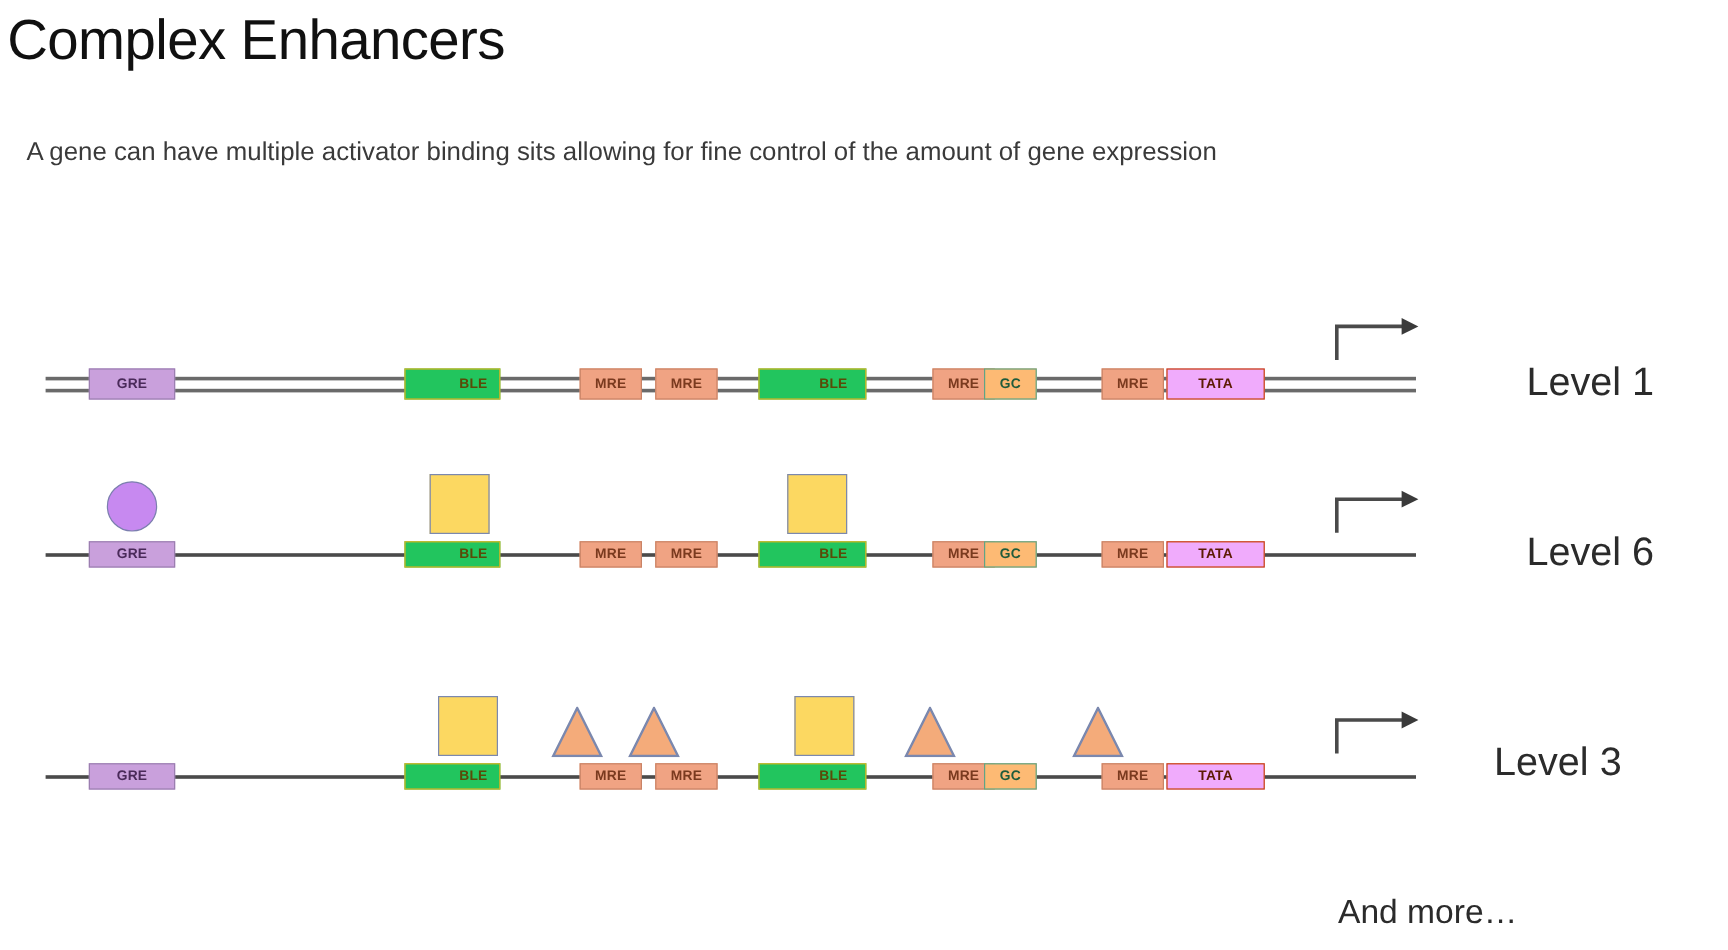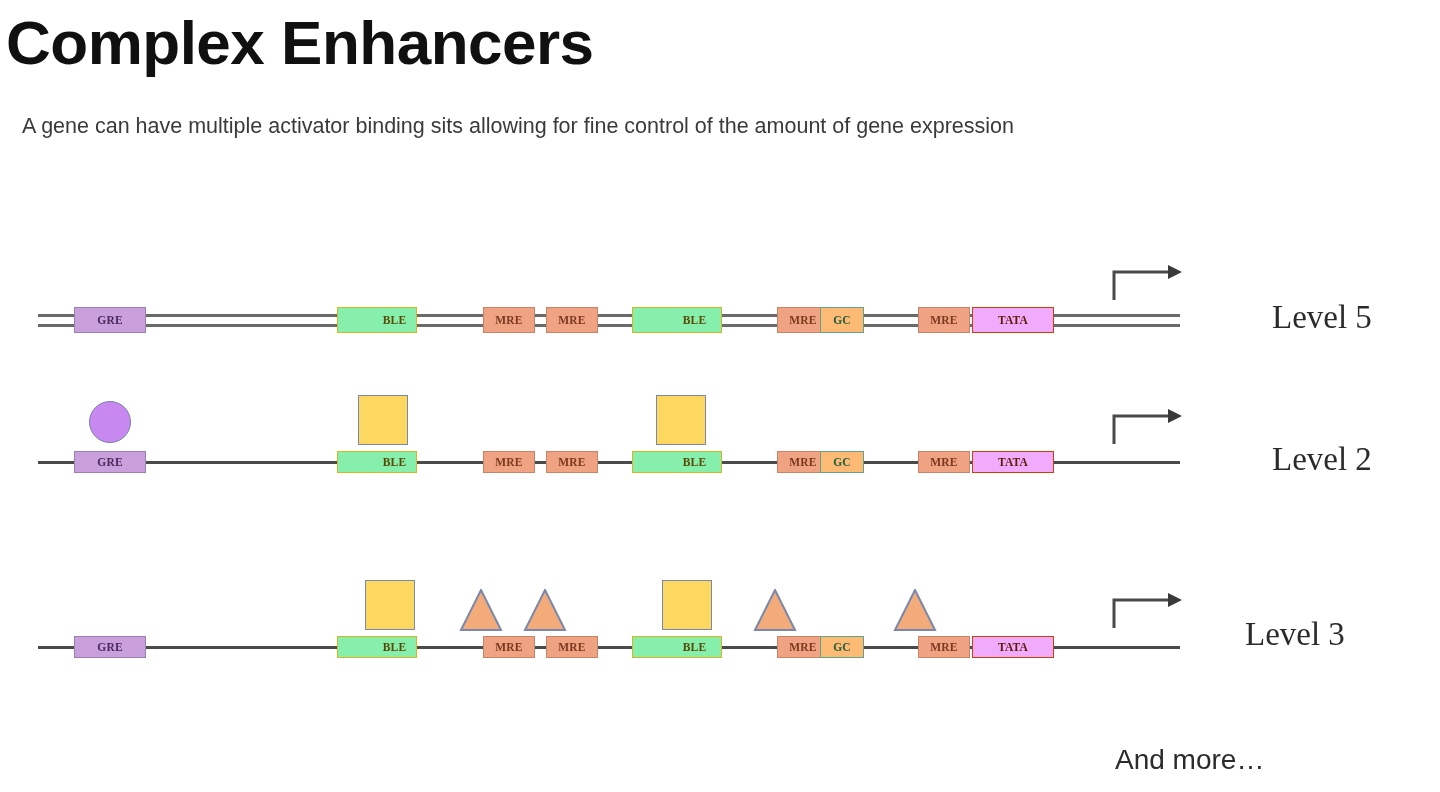--- a/index.html
+++ b/index.html
@@ -12,24 +12,24 @@
     height: 792px;
     position: relative;
     font-family: "Liberation Sans", sans-serif;
     overflow: hidden;
   }
 
   
   #slide-title {
     position: absolute;
     left: 6px;
-    top: 12px;
-    font-size: 62px;
+    top: 2px;
+    font-size: 47px;
     line-height: 62px;
-    font-weight: 700;
+    font-weight: 400;
     color: #101010;
     letter-spacing: -0.5px;
     white-space: nowrap;
   }
   #slide-subtitle {
     position: absolute;
     left: 22px;
     top: 108px;
     width: 1260px;
     font-size: 21.5px;
@@ -37,21 +37,20 @@
     color: #3a3a3a;
   }
 
   
   #diagram {
     position: absolute;
     left: 0;
     top: 0;
     width: 1440px;
     height: 792px;
-    font-family: Liberation Serif, serif;
   }
   .gene-row {
     position: absolute;
     left: 0;
     width: 1440px;
   }
 
   
   .backbone {
     position: absolute;
@@ -67,21 +66,21 @@
     display: flex;
     align-items: center;
     justify-content: center;
     font-size: 11.5px;
     font-weight: 700;
     letter-spacing: 0.2px;
     color: #4a3b10;
     white-space: nowrap;
   }
   .site-gre  { background: #c9a0dc; border-color: #9b7fb0; color: #4a2a5a; }
-  .site-ble  { background: #86efac; border-color: #d9b521; color: #5a4a08; padding-left: 35px; }
+  .site-ble  { background: #22c55e; border-color: #d9b521; color: #5a4a08; padding-left: 35px; }
   .site-mre  { background: #f0a383; border-color: #c98366; color: #7a3a1f; margin-left: 28px; }
   .site-gc   { background: #fdba74; border-color: #5fa586; color: #1f5c3c; text-align: center; }
   .site-tata { background: #f0abfc; border-color: #c94109; color: #5c1a02; }
 
   
   .prot-circle {
     position: absolute;
     background: #c789f0;
     border: 1.5px solid #7b7fae;
     border-radius: 50%;
@@ -133,41 +132,41 @@
       <div class="site-box site-mre" style="left: 518px; width: 52px; height: 26px; top: 307px;">MRE</div>
       <div class="site-box site-ble" style="left: 632px; width: 90px; height: 26px; top: 307px;">BLE</div>
       <div class="site-box site-mre" style="left: 749px; width: 52px; height: 26px; top: 307px;">MRE</div>
       <div class="site-box site-gc" style="left: 820px; width: 44px; height: 26px; top: 307px;">GC</div>
       <div class="site-box site-mre" style="left: 890px; width: 52px; height: 26px; top: 307px;">MRE</div>
       <div class="site-box site-tata" style="left: 972px; width: 82px; height: 26px; top: 307px;">TATA</div>
       <div class="tss-arrow" style="left: 1108px; top: 264px; width: 78px; height: 40px;"><svg width="78" height="40" viewBox="0 0 78 40">
           <path d="M6,36 L6,8 L62,8" fill="none" stroke="#4a4a4a" stroke-width="3"></path>
           <polygon points="60,1 74,8 60,15" fill="#3a3a3a"></polygon>
         </svg></div>
-      <div class="level-label" style="left: 1272px; top: 299px;">Level 5</div>
+      <div class="level-label" style="left: 1272px; top: 299px;">Level 1</div>
     </div>
     <div class="gene-row" style="top: 0px;">
       <div class="backbone" style="left: 38px; top: 460.5px; width: 1142px; height: 3px;"></div>
       <div class="site-box site-gre" style="left: 74px; width: 72px; height: 22px; top: 451px;">GRE</div>
       <div class="site-box site-ble" style="left: 337px; width: 80px; height: 22px; top: 451px;">BLE</div>
       <div class="site-box site-mre" style="left: 455px; width: 52px; height: 22px; top: 451px;">MRE</div>
       <div class="site-box site-mre" style="left: 518px; width: 52px; height: 22px; top: 451px;">MRE</div>
       <div class="site-box site-ble" style="left: 632px; width: 90px; height: 22px; top: 451px;">BLE</div>
       <div class="site-box site-mre" style="left: 749px; width: 52px; height: 22px; top: 451px;">MRE</div>
       <div class="site-box site-gc" style="left: 820px; width: 44px; height: 22px; top: 451px;">GC</div>
       <div class="site-box site-mre" style="left: 890px; width: 52px; height: 22px; top: 451px;">MRE</div>
       <div class="site-box site-tata" style="left: 972px; width: 82px; height: 22px; top: 451px;">TATA</div>
       <div class="prot-circle" style="width: 42px; height: 42px; left: 89px; top: 401px;"></div>
       <div class="prot-square" style="width: 50px; height: 50px; left: 358px; top: 395px;"></div>
       <div class="prot-square" style="width: 50px; height: 50px; left: 656px; top: 395px;"></div>
       <div class="tss-arrow" style="left: 1108px; top: 408px; width: 78px; height: 40px;"><svg width="78" height="40" viewBox="0 0 78 40">
           <path d="M6,36 L6,8 L62,8" fill="none" stroke="#4a4a4a" stroke-width="3"></path>
           <polygon points="60,1 74,8 60,15" fill="#3a3a3a"></polygon>
         </svg></div>
-      <div class="level-label" style="left: 1272px; top: 441px;">Level 2</div>
+      <div class="level-label" style="left: 1272px; top: 441px;">Level 6</div>
     </div>
     <div class="gene-row" style="top: 0px;">
       <div class="backbone" style="left: 38px; top: 645.5px; width: 1142px; height: 3px;"></div>
       <div class="site-box site-gre" style="left: 74px; width: 72px; height: 22px; top: 636px;">GRE</div>
       <div class="site-box site-ble" style="left: 337px; width: 80px; height: 22px; top: 636px;">BLE</div>
       <div class="site-box site-mre" style="left: 455px; width: 52px; height: 22px; top: 636px;">MRE</div>
       <div class="site-box site-mre" style="left: 518px; width: 52px; height: 22px; top: 636px;">MRE</div>
       <div class="site-box site-ble" style="left: 632px; width: 90px; height: 22px; top: 636px;">BLE</div>
       <div class="site-box site-mre" style="left: 749px; width: 52px; height: 22px; top: 636px;">MRE</div>
       <div class="site-box site-gc" style="left: 820px; width: 44px; height: 22px; top: 636px;">GC</div>

